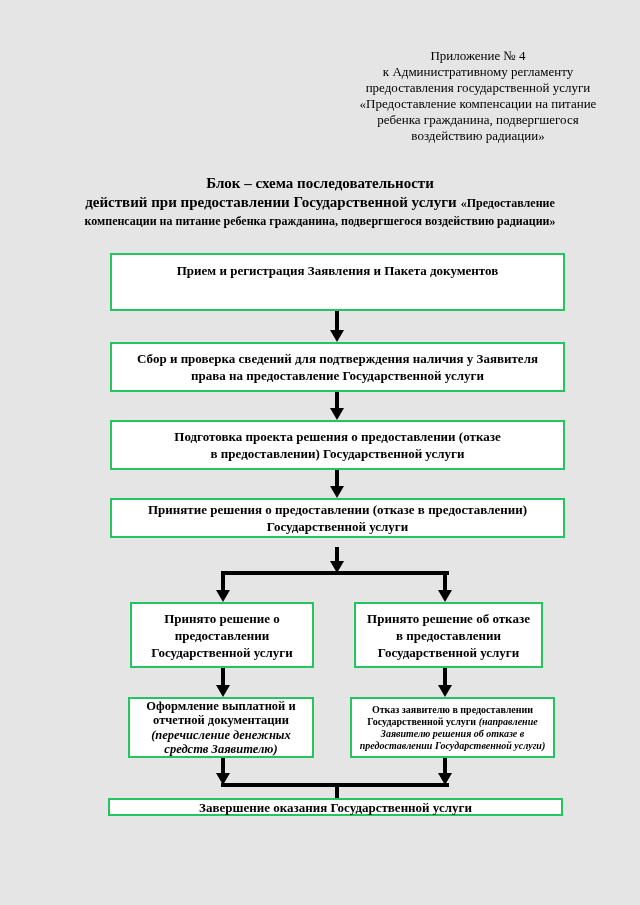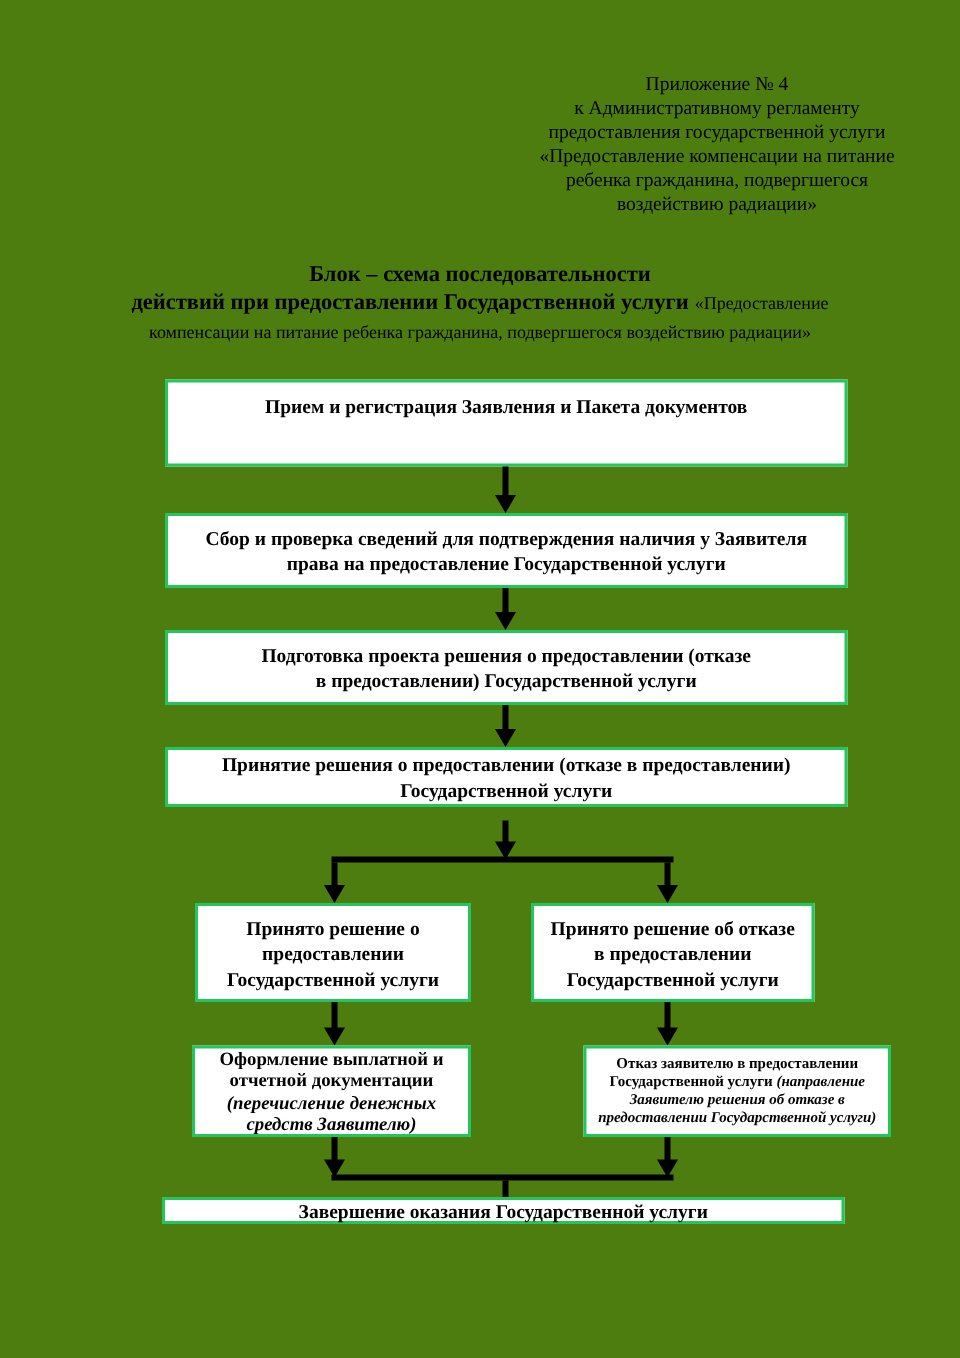--- a/index.html
+++ b/index.html
@@ -1,34 +1,34 @@
 <!DOCTYPE html>
 <html><head>
 <meta charset="utf-8">
 <style>
   html,body{margin:0;padding:0;}
   body{background:#ffffff;}
   .page{
     position:relative;
     width:640px;height:905px;
-    background:#4d7c0f;
+    background:#e5e5e5;
     font-family:"Liberation Serif", serif;
     color:#000000;
     overflow:hidden;
   }
   .hdr{
     position:absolute;left:318px;top:48px;width:320px;
     text-align:center;font-size:13px;line-height:16px;font-weight:normal;
   }
   .ttl{
     position:absolute;left:36px;top:174px;width:568px;
     text-align:center;font-weight:bold;
   }
   .t-big{font-size:15px;line-height:19px;font-weight:bold;}
-  .t-small{font-size:12px;line-height:18px;font-weight:normal;}
+  .t-small{font-size:12px;line-height:18px;font-weight:bold;}
   .box{
     position:absolute;box-sizing:border-box;
     border:2px solid #22c55e;background:#ffffff;
     text-align:center;font-weight:bold;font-size:13px;line-height:17px;
   }
   .vcenter{display:flex;flex-direction:column;justify-content:center;}
   .stem{position:absolute;width:4px;background:#000000;}
   .head{
     position:absolute;width:0;height:0;
     border-left:7px solid transparent;border-right:7px solid transparent;
@@ -104,21 +104,21 @@
   <div class="stem" style="left:221px;top:668px;height:19px;"></div>
   <div class="head" style="left:216px;top:685px;"></div>
   <div class="stem" style="left:443px;top:668px;height:19px;"></div>
   <div class="head" style="left:438px;top:685px;"></div>
 
   <div class="box vcenter" style="left:128px;top:697px;width:186px;height:61px;font-size:12.5px;line-height:14.5px;">
     <div>Оформление выплатной и отчетной документации</div>
     <div class="italic">(перечисление денежных средств Заявителю)</div>
   </div>
 
-  <div class="box vcenter small-note" style="left:350px;top:697px;width:205px;height:61px;padding:12px 4px;margin-left:39px;">
+  <div class="box vcenter small-note" style="left:350px;top:697px;width:205px;height:61px;padding:12px 4px;">
     <div><span>Отказ заявителю в предоставлении Государственной услуги</span> <span class="italic">(направление Заявителю решения об отказе в предоставлении Государственной услуги)</span></div>
   </div>
 
   <div class="stem" style="left:221px;top:758px;height:16px;"></div>
   <div class="head" style="left:216px;top:773px;"></div>
   <div class="stem" style="left:443px;top:758px;height:16px;"></div>
   <div class="head" style="left:438px;top:773px;"></div>
   <div class="hline" style="left:221px;top:783px;width:228px;"></div>
   <div class="stem" style="left:335px;top:787px;height:14px;"></div>
   <div class="head" style="left:330px;top:800px;"></div>

